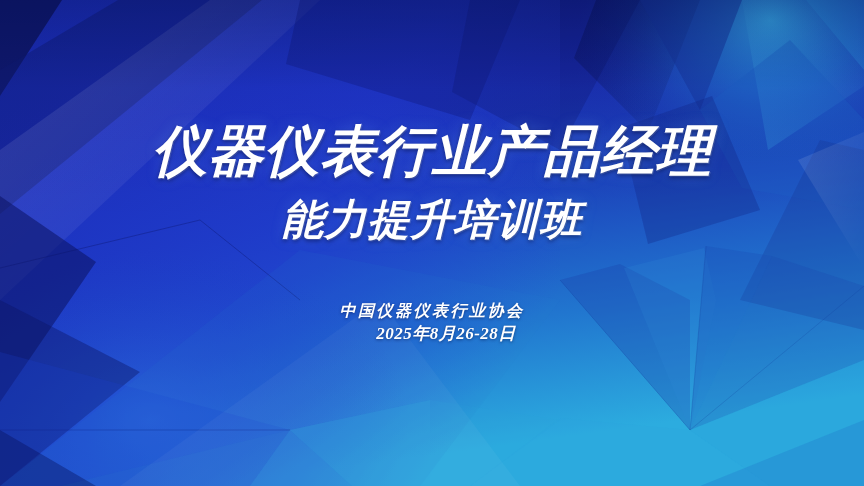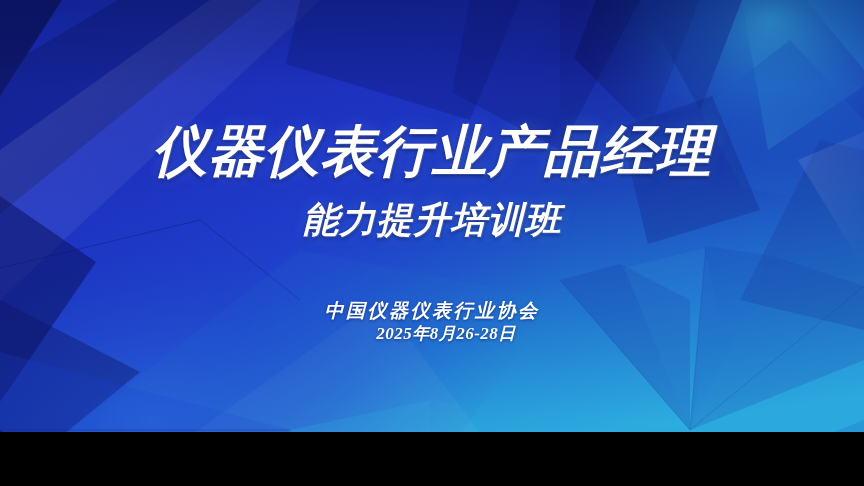--- a/index.html
+++ b/index.html
@@ -9,21 +9,21 @@
     background: #000;
   }
   body {
     font-family: "Liberation Sans", sans-serif;
   }
 
   
   #slide {
     position: relative;
     width: 864px;
-    height: 432px;
+    height: 486px;
     overflow: hidden;
     background: #1d4ed8;
   }
 
   
   .bg-svg {
     position: absolute;
     inset: 0;
     width: 864px;
     height: 486px;
@@ -55,38 +55,38 @@
     line-height: 68px;
     letter-spacing: 1px;
     white-space: nowrap;
     text-shadow:
        0 2px 4px rgba(0, 10, 60, 0.55),
        0 0 14px rgba(120, 180, 255, 0.28),
        1px 1px 0 rgba(255, 255, 255, 0.22);
   }
 
   .title-line.line2 {
-    font-size: 36px;
+    font-size: 42px;
   }
 
   .subtitle-block {
     position: absolute;
     left: 0;
     right: 0;
     top: 300px;
     text-align: center;
   }
 
   .sub-org {
     display: block;
     color: #ffffff;
     font-family: "Liberation Serif", "DejaVu Serif", serif;
     font-weight: 700;
     font-style: italic;
-    font-size: 19px;
+    font-size: 16px;
     line-height: 22px;
     letter-spacing: 2.5px;
     white-space: nowrap;
     text-shadow: 0 1px 3px rgba(0, 12, 60, 0.5);
   }
 
   .sub-date {
     display: block;
     color: #ffffff;
     font-family: "Liberation Serif", "DejaVu Serif", serif;

